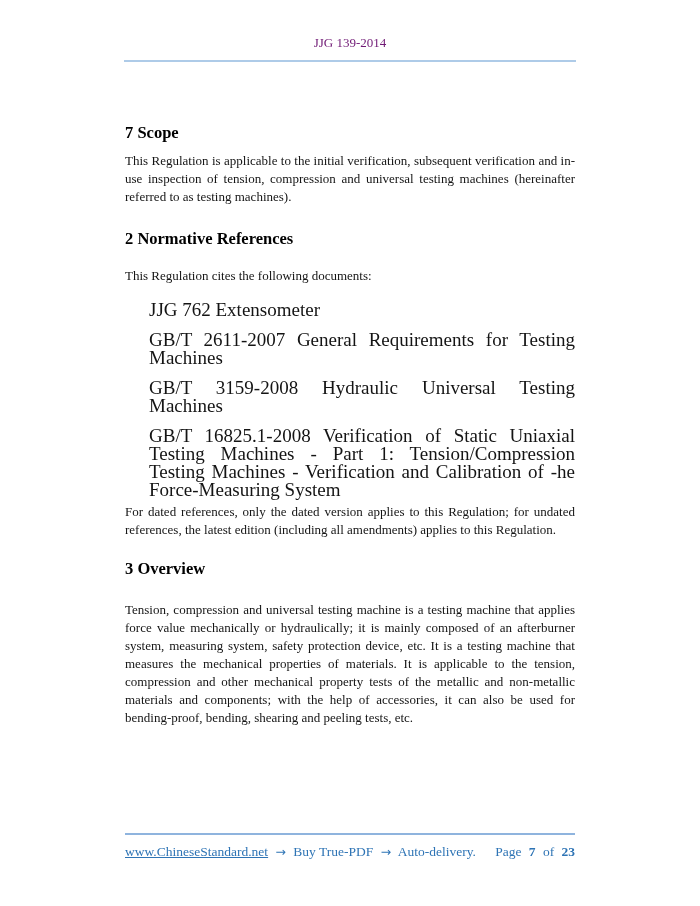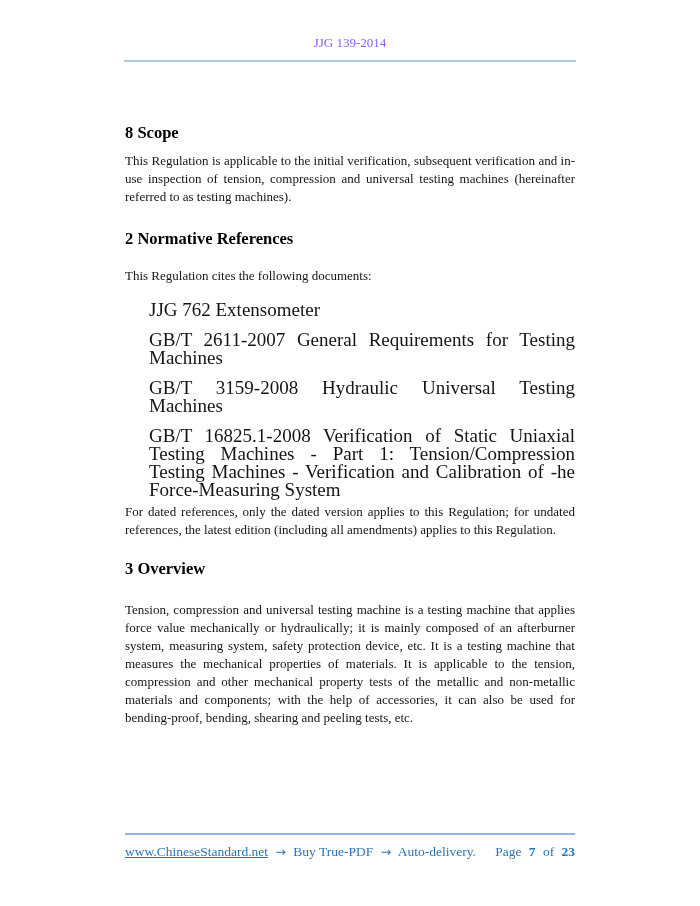--- a/index.html
+++ b/index.html
@@ -10,21 +10,21 @@
     background:#ffffff;
     font-family:"Liberation Serif","DejaVu Serif",serif;
     color:#141414;
     overflow:hidden;
   }
   .running-head {
     padding-top:36px;
     text-align:center;
     font-size:13px;
     line-height:14px;
-    color:#8b5cf6;
+    color:#701a75;
   }
   .header-rule {
     margin:10px 124px 0 124px;
     height:0;
     border-top:2px solid #AECBE8;
   }
   .doc-title {
     margin:16px 60px 0 60px;
     text-align:center;
     font-size:18px;
@@ -90,21 +90,21 @@
 
 <div class="page">
 
   <div class="running-head">JJG 139-2014</div>
 
   <div class="header-rule"></div>
 
 
   <div class="content">
 
-    <h2 class="sec-heading" id="scope-heading">8 Scope</h2>
+    <h2 class="sec-heading" id="scope-heading">7 Scope</h2>
 
     <p class="para" id="scope-para">This Regulation is applicable to the initial verification, subsequent verification and in-use inspection of tension, compression and universal testing machines (hereinafter referred to as testing machines).</p>
 
     <h2 class="sec-heading" id="nr-heading">2 Normative References</h2>
 
     <p class="para" id="nr-intro">This Regulation cites the following documents:</p>
 
     <ul class="ref-list">
       <li class="ref-item">JJG 762 Extensometer</li>
       <li class="ref-item">GB/T 2611-2007 General Requirements for Testing Machines</li>

